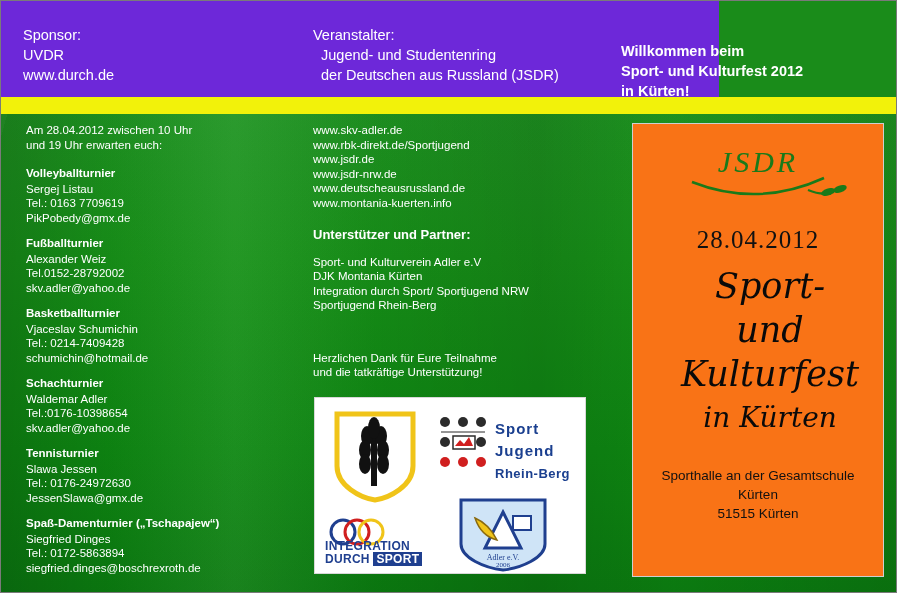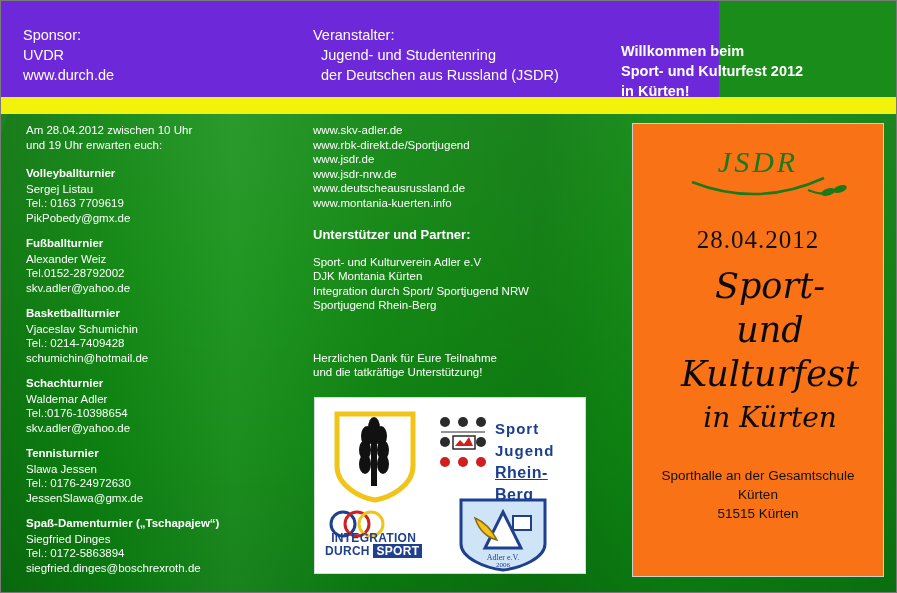--- a/index.html
+++ b/index.html
@@ -118,39 +118,39 @@
     left: 12px; top: 10px;
     width: 96px; height: 96px;
   }
   .logo-sj {
     position: absolute;
     left: 118px; top: 14px;
     width: 146px; height: 84px;
   }
   .logo-ids {
     position: absolute;
-    left: 8px; top: 112px;
-    width: 116px; height: 58px; text-align: center;
+    left: 8px; top: 120px;
+    width: 116px; height: 58px;
   }
   .logo-adler {
     position: absolute;
     left: 136px; top: 98px;
     width: 104px; height: 76px;
   }
   .sj-text {
     position: absolute;
     left: 62px; top: 6px;
     font-family: "Liberation Sans", sans-serif;
     color: #1a3f8f;
     font-size: 15px;
     font-weight: bold;
     line-height: 22px;
     letter-spacing: 1px;
   }
-  .sj-text .t3 { font-size: 16px; letter-spacing: .5px; text-decoration: underline; }
+  .sj-text .t3 { font-size: 13px; letter-spacing: .5px; }
   .ids-text {
     position: absolute;
     left: 2px; top: 22px;
     color: #1f3f8f;
     font-weight: bold;
     font-size: 12px;
     line-height: 13px;
     letter-spacing: .3px;
   }
   .ids-text .sport { color: #ffffff; background: #1f3f8f; padding: 0 3px; }

